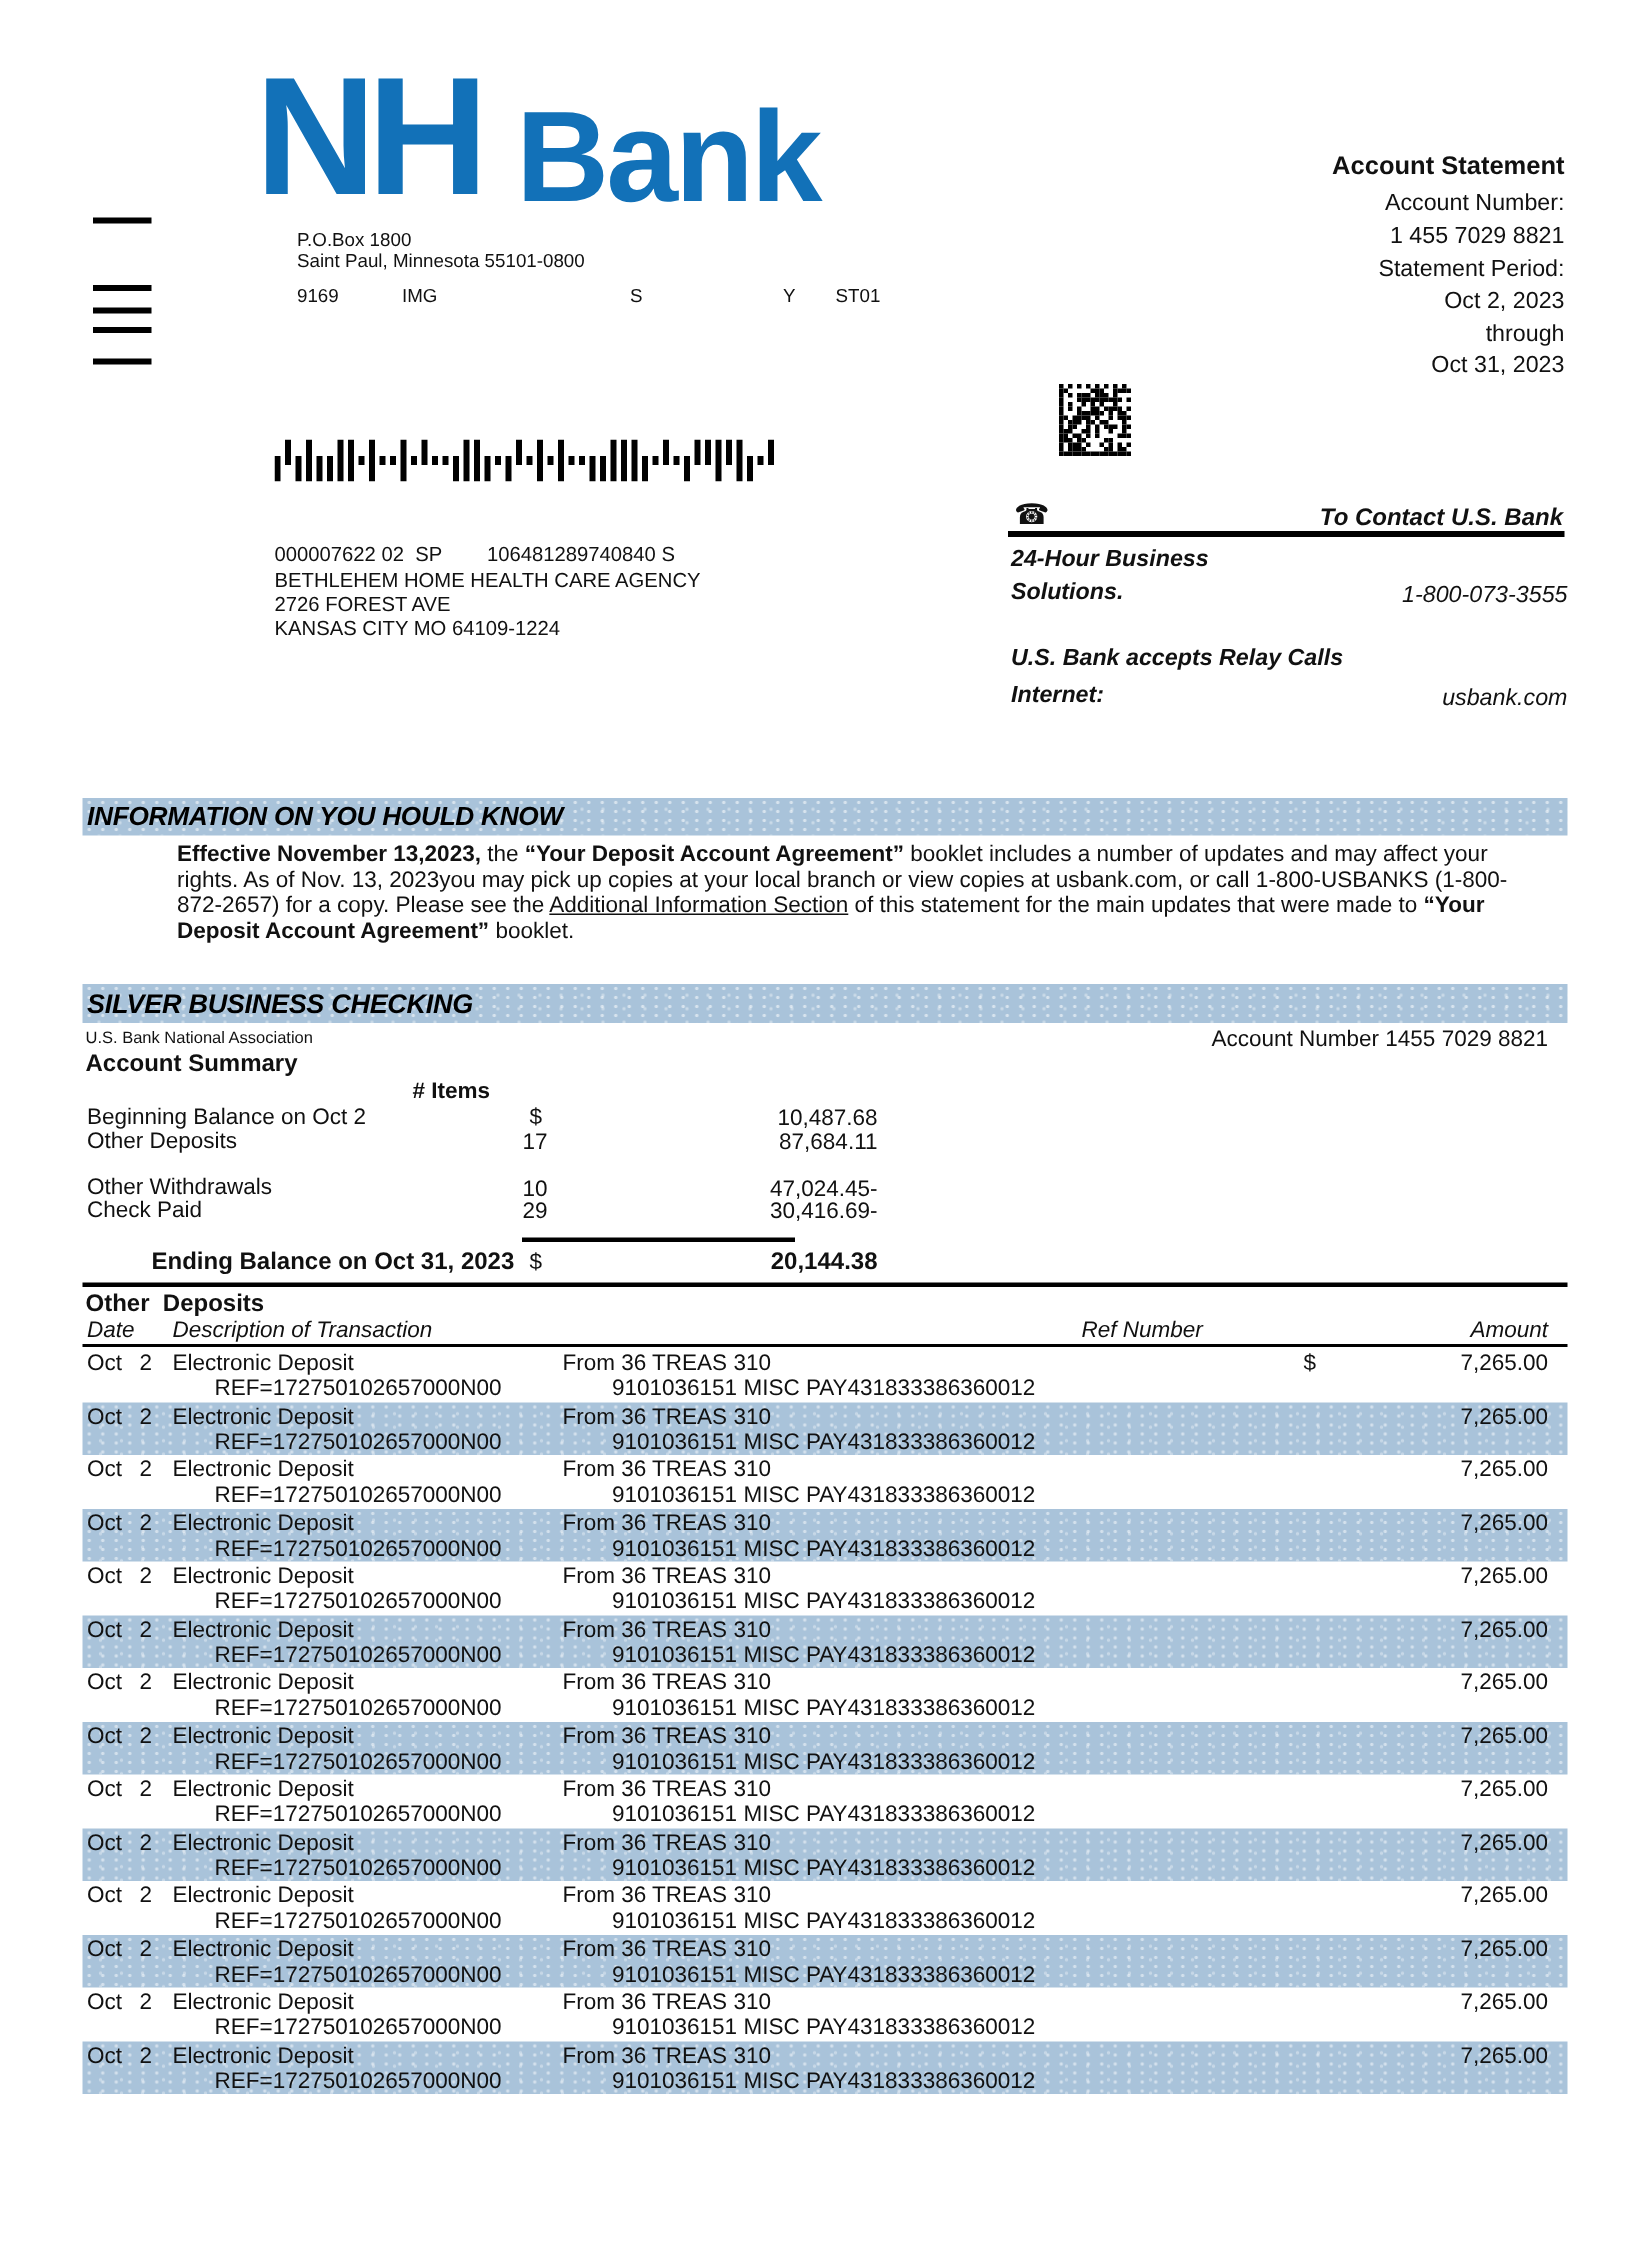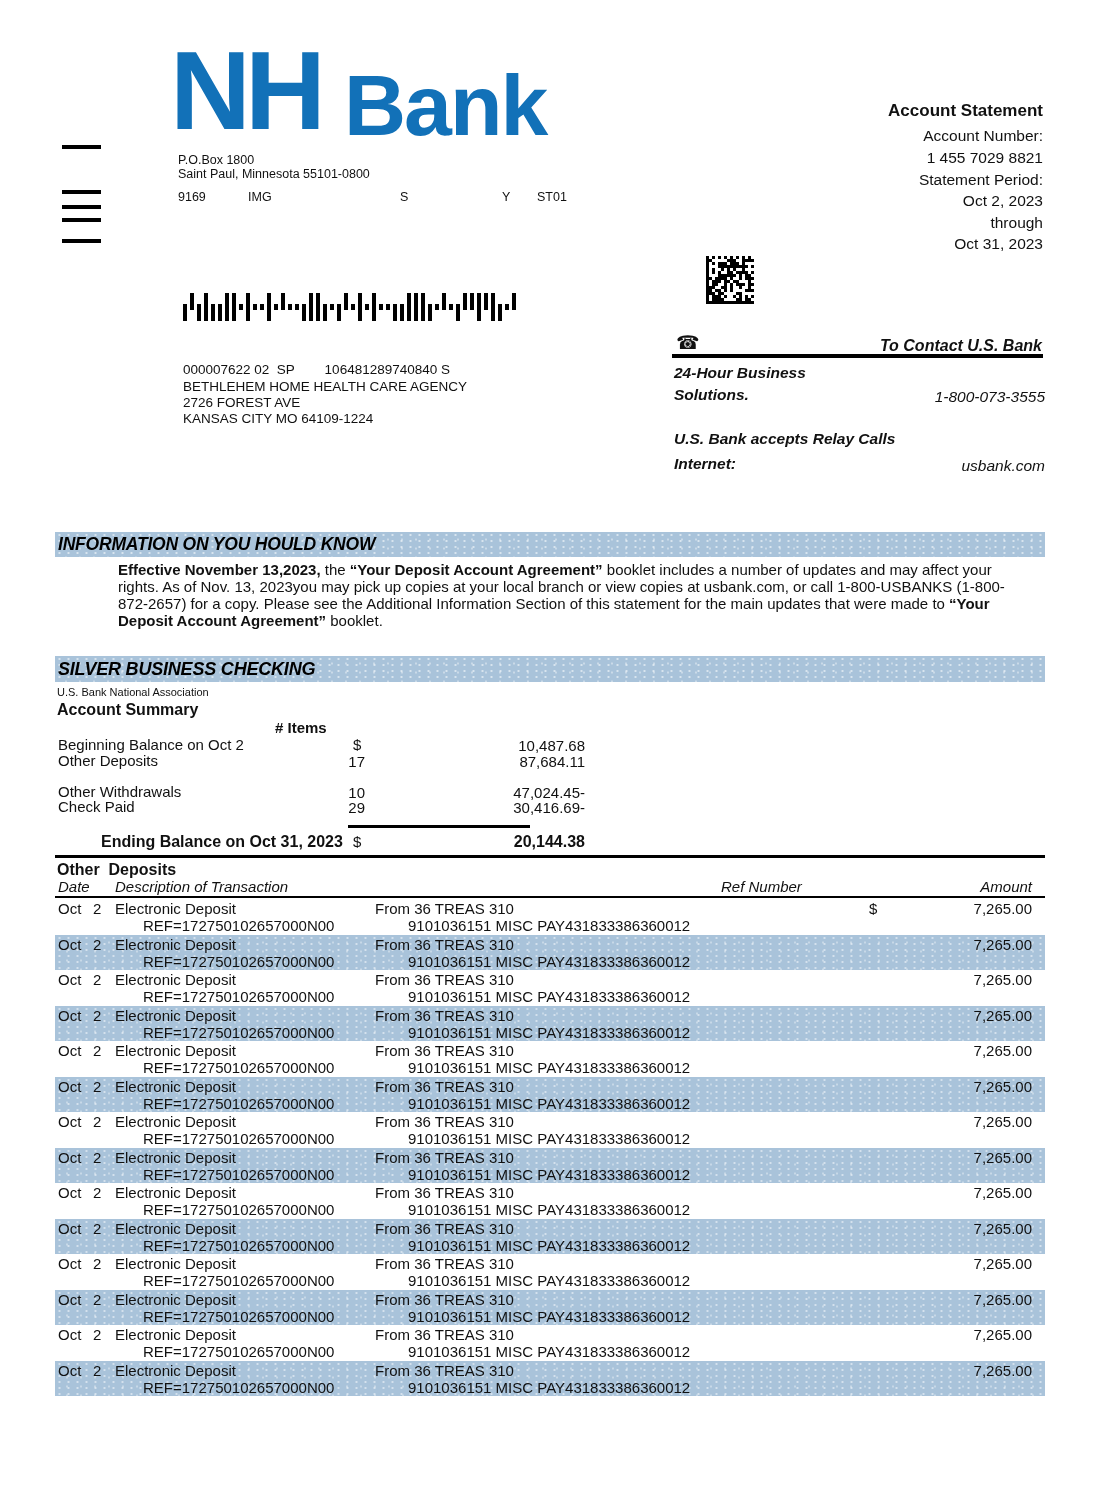--- a/index.html
+++ b/index.html
@@ -11,41 +11,41 @@
   .i{font-style:italic;}
   .bi{font-weight:bold;font-style:italic;}
   .r{text-align:right;}
 
   
   .mark{position:absolute;left:62px;width:39px;height:4px;background:#000;}
 
   
   .logo-nh{font-size:112px;line-height:1;font-weight:bold;letter-spacing:-6px;color:var(--brand-blue);}
   .logo-bank{font-size:86px;line-height:1;font-weight:bold;letter-spacing:-2px;color:var(--brand-blue);}
-  .small{font-size:12.5px;line-height:14px;}
+  .small{font-size:12.5px;line-height:14px;margin-left:20px;}
   .mail{font-size:13.5px;line-height:16px;margin-top:40px;}
 
   
   .stmt-title{font-size:17px;}
   .stmt-line{font-size:15.5px;}
 
   
   .contact-line{font-size:15.5px;}
   .rule{position:absolute;background:#000;}
 
   
   .banner{position:absolute;left:55px;width:990px;background:var(--band-blue);
     background-image:
       radial-gradient(circle, rgba(255,255,255,.55) 0.8px, rgba(255,255,255,0) 1.4px),
       radial-gradient(circle, rgba(255,255,255,.38) 0.8px, rgba(255,255,255,0) 1.4px);
     background-size:9px 6px,14px 9px;background-position:0 0,4px 3px;}
   .banner-title{padding-left:3px;font-weight:bold;letter-spacing:-0.2px;color:#000;font-style:italic;}
 
   .para{font-size:15px;line-height:17px;width:895px;}
-  .para .u{}
+  .para .u{text-decoration:underline;}
 
   .sum-label{font-size:15px;line-height:15.5px;}
   .sum-items{position:absolute;left:230px;width:80px;text-align:right;font-size:15px;}
   .sum-amt{position:absolute;left:330px;width:200px;text-align:right;font-size:15px;}
 
   .th{font-size:15px;font-style:italic;}
 
   
   .rows{position:absolute;left:55px;top:899px;width:990px;}
   .trow{position:relative;height:35.5px;font-size:15px;line-height:16px;}
@@ -321,20 +321,21 @@
 
   <div class="banner" style="top:532px;height:25px">
     <div class="banner-title" style="font-size:17.5px;line-height:25px">INFORMATION ON YOU HOULD KNOW</div>
   </div>
   <div class="abs para" style="left:118px;top:561px"><span class="b">Effective November 13,2023,</span><span> the </span><span class="b">“Your Deposit Account Agreement”</span><span> booklet includes a number of updates and may affect your rights. As of Nov. 13, 2023you may pick up copies at your local branch or view copies at usbank.com, or call 1-800-USBANKS (1-800-872-2657) for a copy. Please see the </span><span class="u">Additional Information Section</span><span> of this statement for the main updates that were made to </span><span class="b">“Your Deposit Account Agreement”</span><span> booklet.</span></div>
 
   <div class="banner" style="top:656px;height:26px">
     <div class="banner-title" style="font-size:18px;line-height:26px">SILVER BUSINESS CHECKING</div>
   </div>
   <div class="abs" style="left:57px;top:686px;font-size:11px">U.S. Bank National Association</div>
+  <div class="abs r" style="left:600px;top:684px;width:432px;font-size:15px">Account Number 1455 7029 8821</div>
   <div class="abs b" style="left:57px;top:701px;font-size:16px">Account Summary</div>
   <div class="abs b" style="left:275px;top:719px;font-size:15px"># Items</div>
 
   <div class="abs" style="left:55px;top:737px;width:990px;height:15px">
     <span class="abs sum-label" style="left:3px">Beginning Balance on Oct 2</span>
     <span class="sum-items"></span>
     <span class="abs sum-label" style="left:298px">$</span>
     <span class="sum-amt">10,487.68</span>
   </div>
   <div class="abs" style="left:55px;top:753px;width:990px;height:15px">

